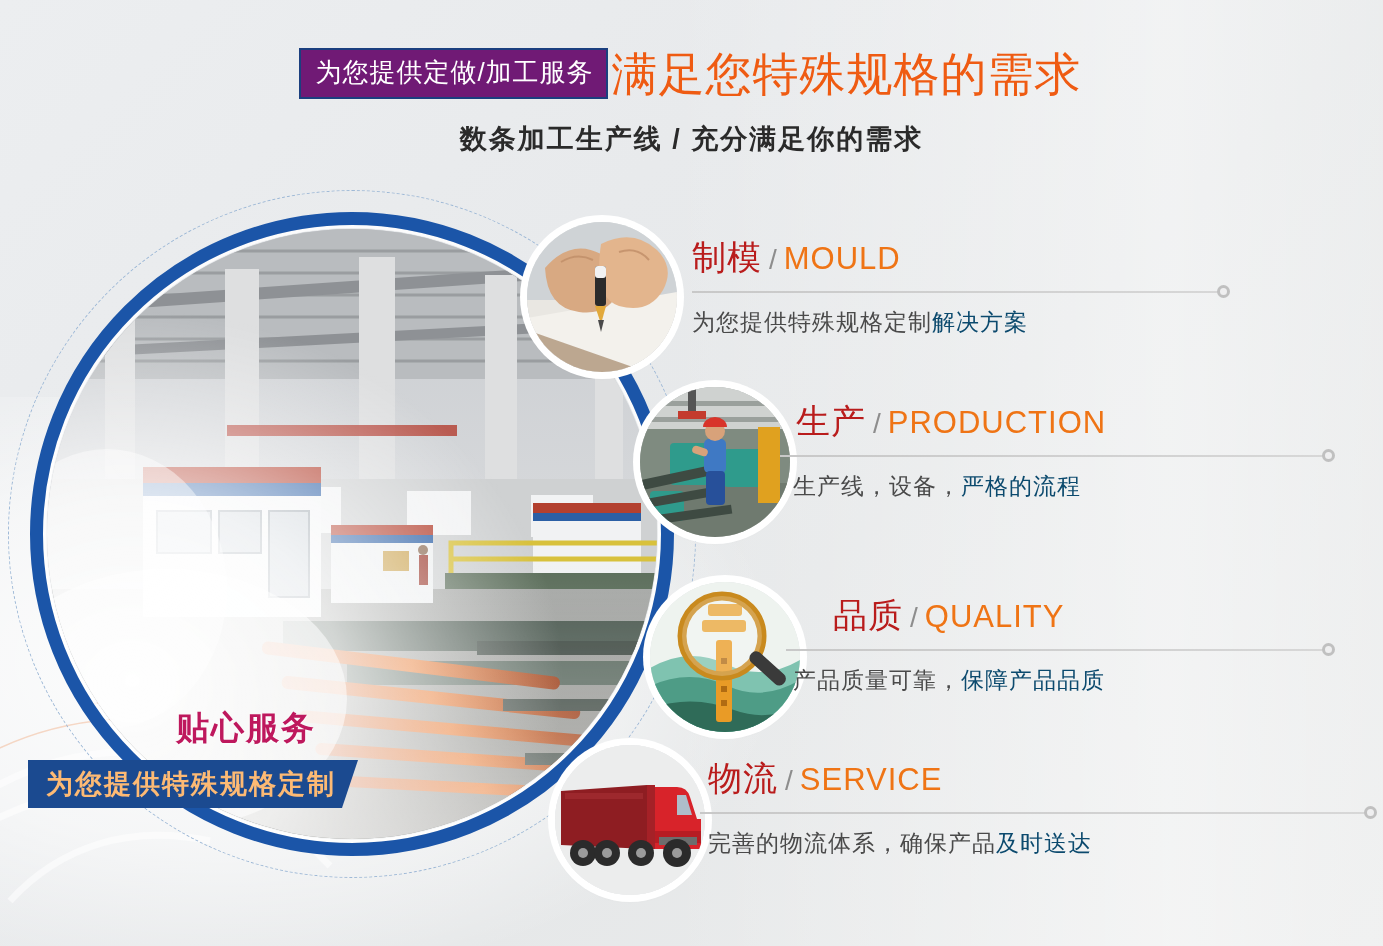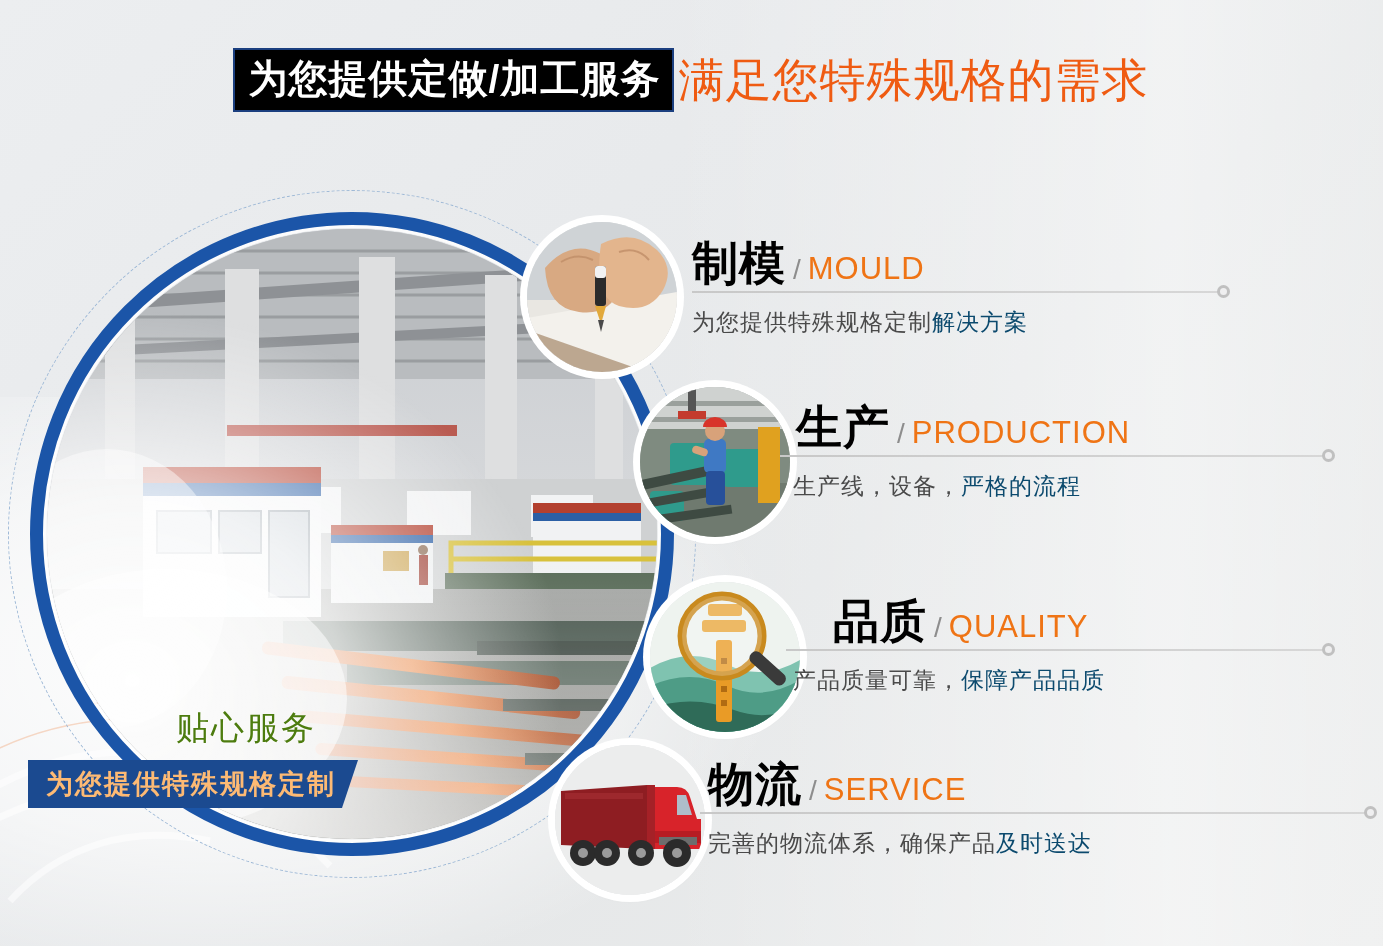--- a/index.html
+++ b/index.html
@@ -17,21 +17,21 @@
     background:linear-gradient(90deg,rgba(255,255,255,0) 0%,rgba(255,255,255,.45) 70%,rgba(255,255,255,.2) 100%);}
   .bg-haze{position:absolute;left:-6%;top:42%;width:62%;height:62%;
     background:radial-gradient(ellipse at 35% 45%,rgba(255,255,255,.95) 0%,rgba(255,255,255,.6) 40%,rgba(255,255,255,0) 72%);}
   .wm{position:absolute;left:-30px;bottom:40px;width:430px;height:210px;opacity:.55;}
   .wm svg{width:100%;height:100%;}
 
   
   .header{position:absolute;left:0;top:50px;width:100%;text-align:center;}
   .head-row{display:inline-flex;align-items:center;justify-content:center;white-space:nowrap;}
   .head-badge{
-    background:#000000;color:#ffffff;font-weight:bold;font-size:39px;line-height:1;
+    background:#701a75;color:#ffffff;font-weight:normal;font-size:26px;line-height:1;
     padding:9px 12px 12px 14px;letter-spacing:1px;
     box-shadow:0 0 0 2px #1b3f7f;
   }
   .head-orange{color:#ef5b12;font-weight:normal;font-size:46px;line-height:1;
     margin-left:6px;letter-spacing:1px;}
   .subhead{margin-top:24px;color:#2a2a2a;font-weight:bold;font-size:27px;letter-spacing:2px;}
 
   
   .circle-wrap{position:absolute;left:8px;top:190px;width:690px;height:690px;}
   .dash-ring{position:absolute;left:0;top:0;width:688px;height:688px;border-radius:50%;
@@ -42,38 +42,38 @@
   .photo-mask{position:absolute;left:39px;top:39px;width:610px;height:610px;border-radius:50%;
     overflow:hidden;background:#cfd4d8;}
   .photo-mask svg{position:absolute;left:0;top:0;width:610px;height:610px;}
   .photo-fade{position:absolute;left:39px;top:39px;width:610px;height:610px;border-radius:50%;
     pointer-events:none;
     background:
       radial-gradient(ellipse at 14% 74%,rgba(255,255,255,.97) 0%,rgba(255,255,255,.72) 28%,rgba(255,255,255,0) 58%),
       linear-gradient(180deg,rgba(255,255,255,0) 55%,rgba(255,255,255,.25) 82%,rgba(255,255,255,.55) 100%);}
 
   
-  .svc-title{position:absolute;left:176px;top:706px;color:#4d7c0f;font-weight:normal;
+  .svc-title{position:absolute;left:176px;top:706px;color:#be185d;font-weight:bold;
     font-size:33px;letter-spacing:2px;text-shadow:0 1px 3px rgba(255,255,255,.9);}
   .svc-banner{position:absolute;left:28px;top:760px;height:48px;
     background:#1b4a90;color:#fdba74;font-weight:bold;font-size:27px;letter-spacing:2px;
     display:flex;align-items:center;padding:0 22px 0 18px;
     clip-path:polygon(0 0,100% 0,calc(100% - 16px) 100%,0 100%);
     box-shadow:0 2px 5px rgba(0,0,0,.16);}
 
   
   .items{position:absolute;left:0;top:0;width:100%;height:100%;}
   .item{position:absolute;}
   .thumb{position:absolute;width:150px;height:150px;border-radius:50%;
     background:#dfe2e4;overflow:hidden;
     box-shadow:0 0 0 7px #ffffff,0 2px 7px rgba(0,0,0,.14);}
   .thumb svg{position:absolute;left:0;top:0;width:150px;height:150px;}
   .itxt{position:absolute;}
   .ttl{white-space:nowrap;line-height:1;}
-  .ttl .cn{color:#000000;font-weight:bold;font-size:46px;letter-spacing:1px;}
+  .ttl .cn{color:#b91c1c;font-weight:normal;font-size:34px;letter-spacing:1px;}
   .ttl .sl{color:#8d8d8d;font-size:28px;margin:0 7px;}
   .ttl .en{color:#ef7415;font-size:31px;letter-spacing:1px;}
   .rule{position:absolute;height:2px;background:linear-gradient(90deg,#c8c8c8,#d7d7d7);}
   .dot{position:absolute;width:13px;height:13px;border-radius:50%;
     background:#efeff0;border:3px solid #c0c0c0;box-sizing:border-box;}
   .desc{position:absolute;white-space:nowrap;color:#4a4a4a;font-size:23px;letter-spacing:1px;}
   .desc .hl{color:#0c4a6e;}
 </style>
 </head>
 <body>
@@ -96,20 +96,21 @@
         <path d="M120 8 C200 -4,280 14,330 48"></path>
       </g>
     </svg>
   </div>
 
   <div class="header">
     <div class="head-row">
       <span class="head-badge">为您提供定做/加工服务</span>
       <span class="head-orange">满足您特殊规格的需求</span>
     </div>
+    <div class="subhead">数条加工生产线 / 充分满足你的需求</div>
   </div>
 
   <div class="circle-wrap">
     <div class="dash-ring"></div>
     <div class="blue-ring"></div>
 
     <div class="photo-mask">
       <svg viewBox="0 0 610 610" preserveAspectRatio="xMidYMid slice">
         <defs>
           <linearGradient id="sky" x1="0" y1="0" x2="0" y2="1">

